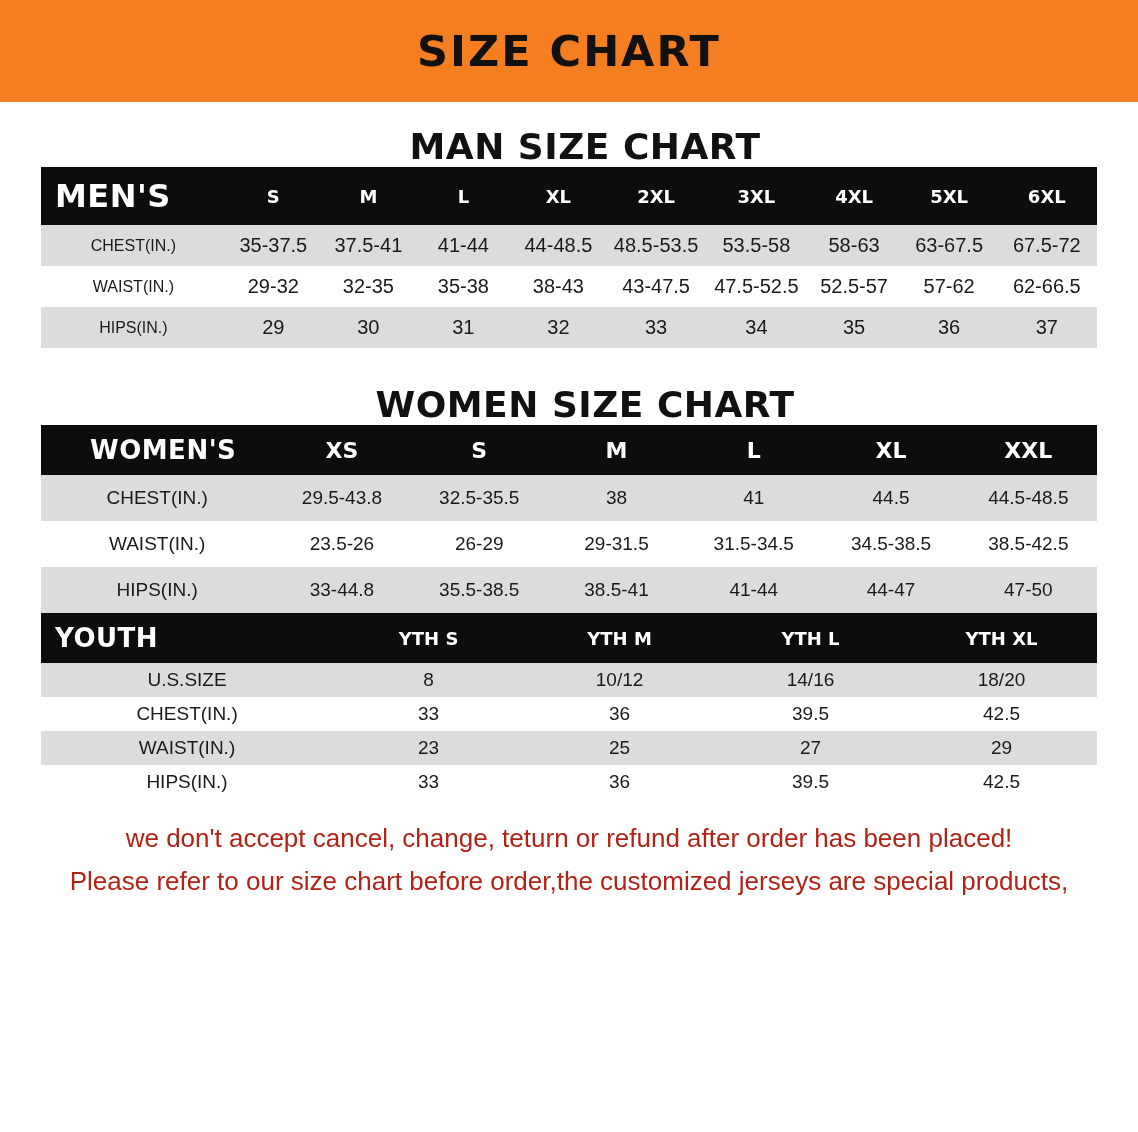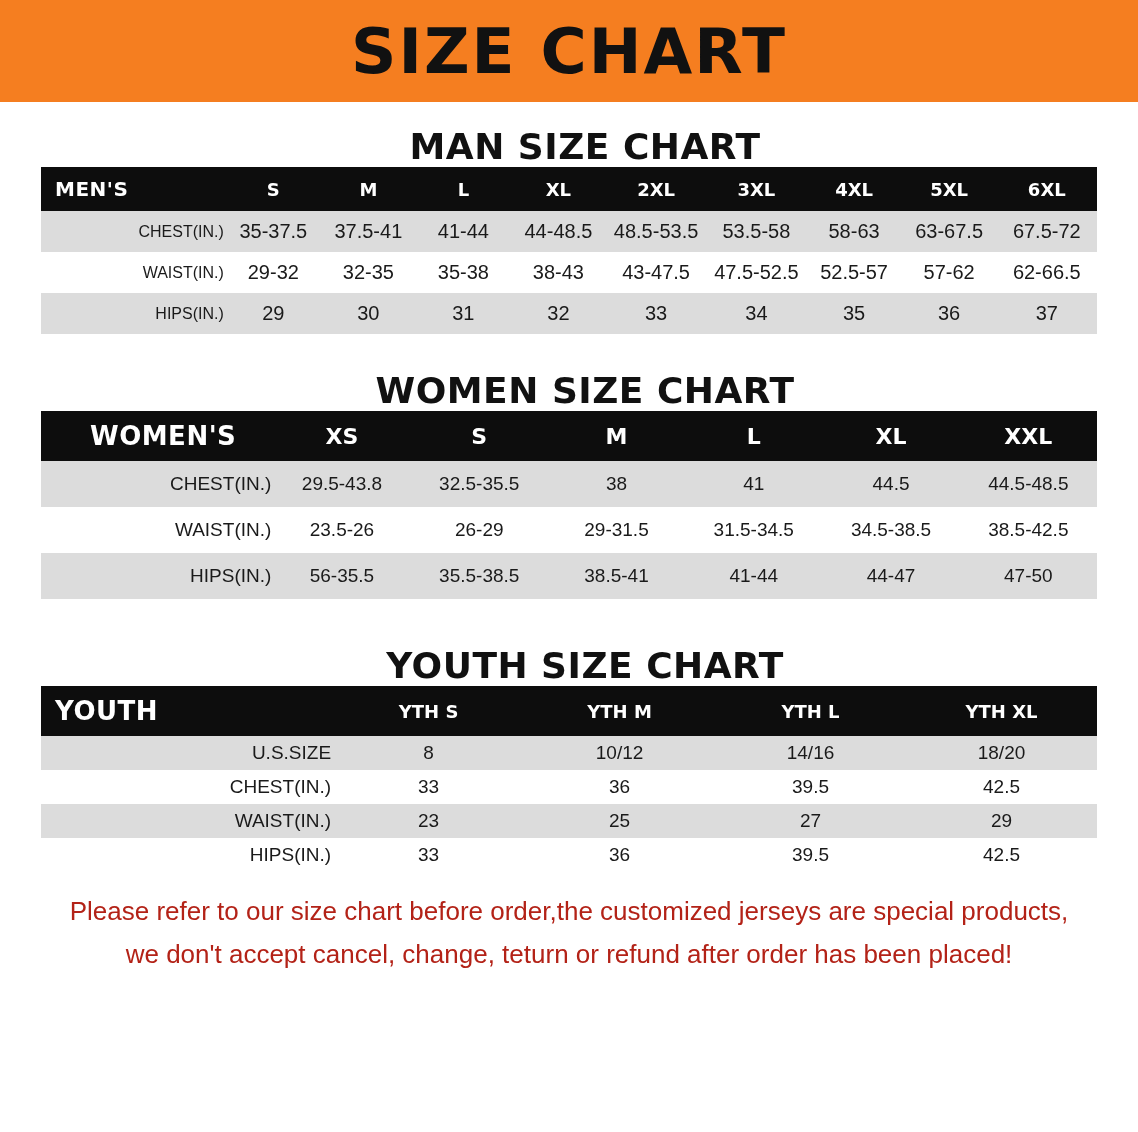--- a/index.html
+++ b/index.html
@@ -26,21 +26,21 @@
     width: 100%;
     height: 102px;
     background: #f57e20;
     display: flex;
     align-items: center;
     justify-content: center;
   }
   .banner-title {
     font-family: "DejaVu Sans", sans-serif;
     font-weight: bold;
-    font-size: 63px;
+    font-size: 43px;
     letter-spacing: 2px;
     color: #111111;
     line-height: 1;
   }
 
   
   .section-heading {
     text-align: center;
     font-family: "DejaVu Sans", sans-serif;
     font-weight: bold;
@@ -75,32 +75,32 @@
     text-align: left;
     padding-left: 14px;
     letter-spacing: 0.5px;
   }
   table.size-table tbody td {
     text-align: center;
     font-family: "Liberation Sans", sans-serif;
     color: #1a1a1a;
   }
   table.size-table tbody td.first-col {
-    text-align: right;
+    text-align: center;
   }
   table.size-table tbody tr.row-alt td {
     background: #dcdcdc;
   }
   table.size-table tbody tr.row-base td {
     background: #ffffff;
   }
 
   
   #men-table thead th { font-size: 18px; }
-  #men-table thead th.first-col { font-size: 20px; }
+  #men-table thead th.first-col { font-size: 32px; }
   #men-table tbody td { font-size: 20px; padding: 9px 2px; }
   #men-table tbody td.first-col { font-size: 16px; }
 
   
   #women-table thead th { font-size: 22px; }
   #women-table thead th.first-col { font-size: 26px; text-align: center; }
   #women-table tbody td { font-size: 19px; padding: 12px 2px; }
 
   
   #youth-table thead th { font-size: 18px; }
@@ -235,32 +235,31 @@
           <td class="first-col">WAIST(IN.)</td>
           <td>23.5-26</td>
           <td>26-29</td>
           <td>29-31.5</td>
           <td>31.5-34.5</td>
           <td>34.5-38.5</td>
           <td>38.5-42.5</td>
         </tr>
         <tr class="row-alt">
           <td class="first-col">HIPS(IN.)</td>
-          <td>56-35.5</td>
+          <td>33-44.8</td>
           <td>35.5-38.5</td>
           <td>38.5-41</td>
           <td>41-44</td>
           <td>44-47</td>
           <td>47-50</td>
         </tr>
       </tbody>
     </table>
   </div>
 
-  <div class="section-heading h-youth">YOUTH SIZE CHART</div>
   <div class="table-wrap">
     <table class="size-table" id="youth-table">
       <colgroup>
         <col style="width:26%">
           <col style="width:17%">
           <col style="width:17%">
           <col style="width:17%">
           <col style="width:17%">
       </colgroup>
       <thead>
@@ -299,17 +298,17 @@
           <td>33</td>
           <td>36</td>
           <td>39.5</td>
           <td>42.5</td>
         </tr>
       </tbody>
     </table>
   </div>
 
   <div class="note">
+    <span class="note-line">we don't accept cancel, change, teturn or refund after order has been placed!</span>
     <span class="note-line">Please refer to our size chart before order,the customized jerseys are special products,</span>
-    <span class="note-line">we don't accept cancel, change, teturn or refund after order has been placed!</span>
   </div>
 
 </div>
 
 </body></html>

